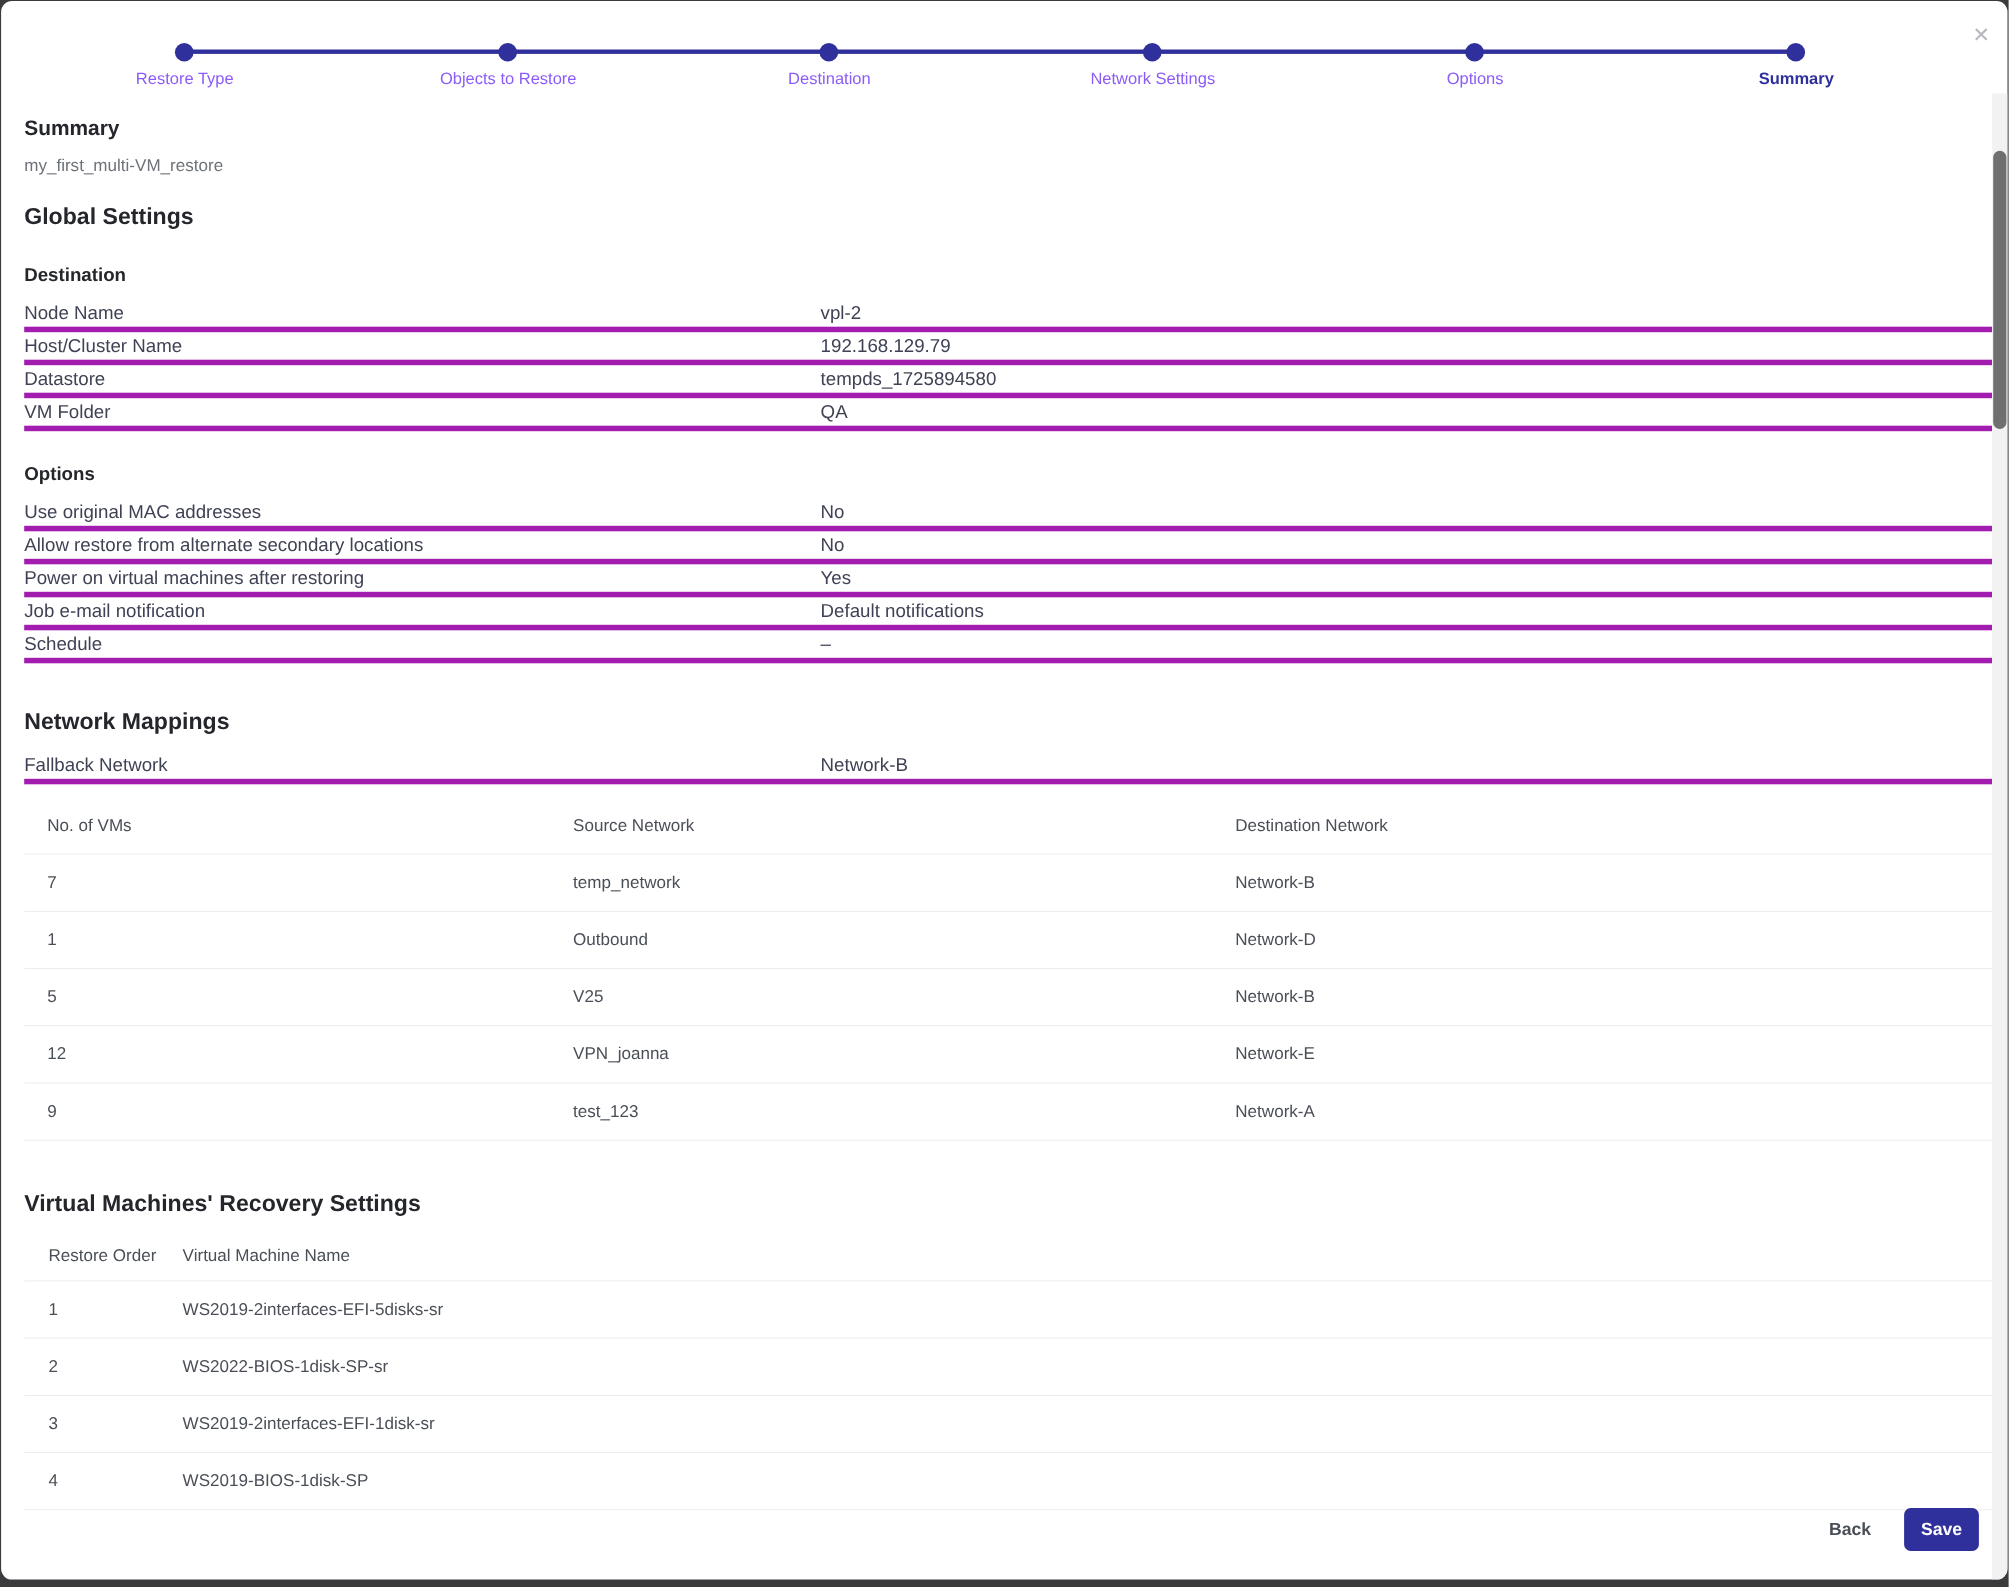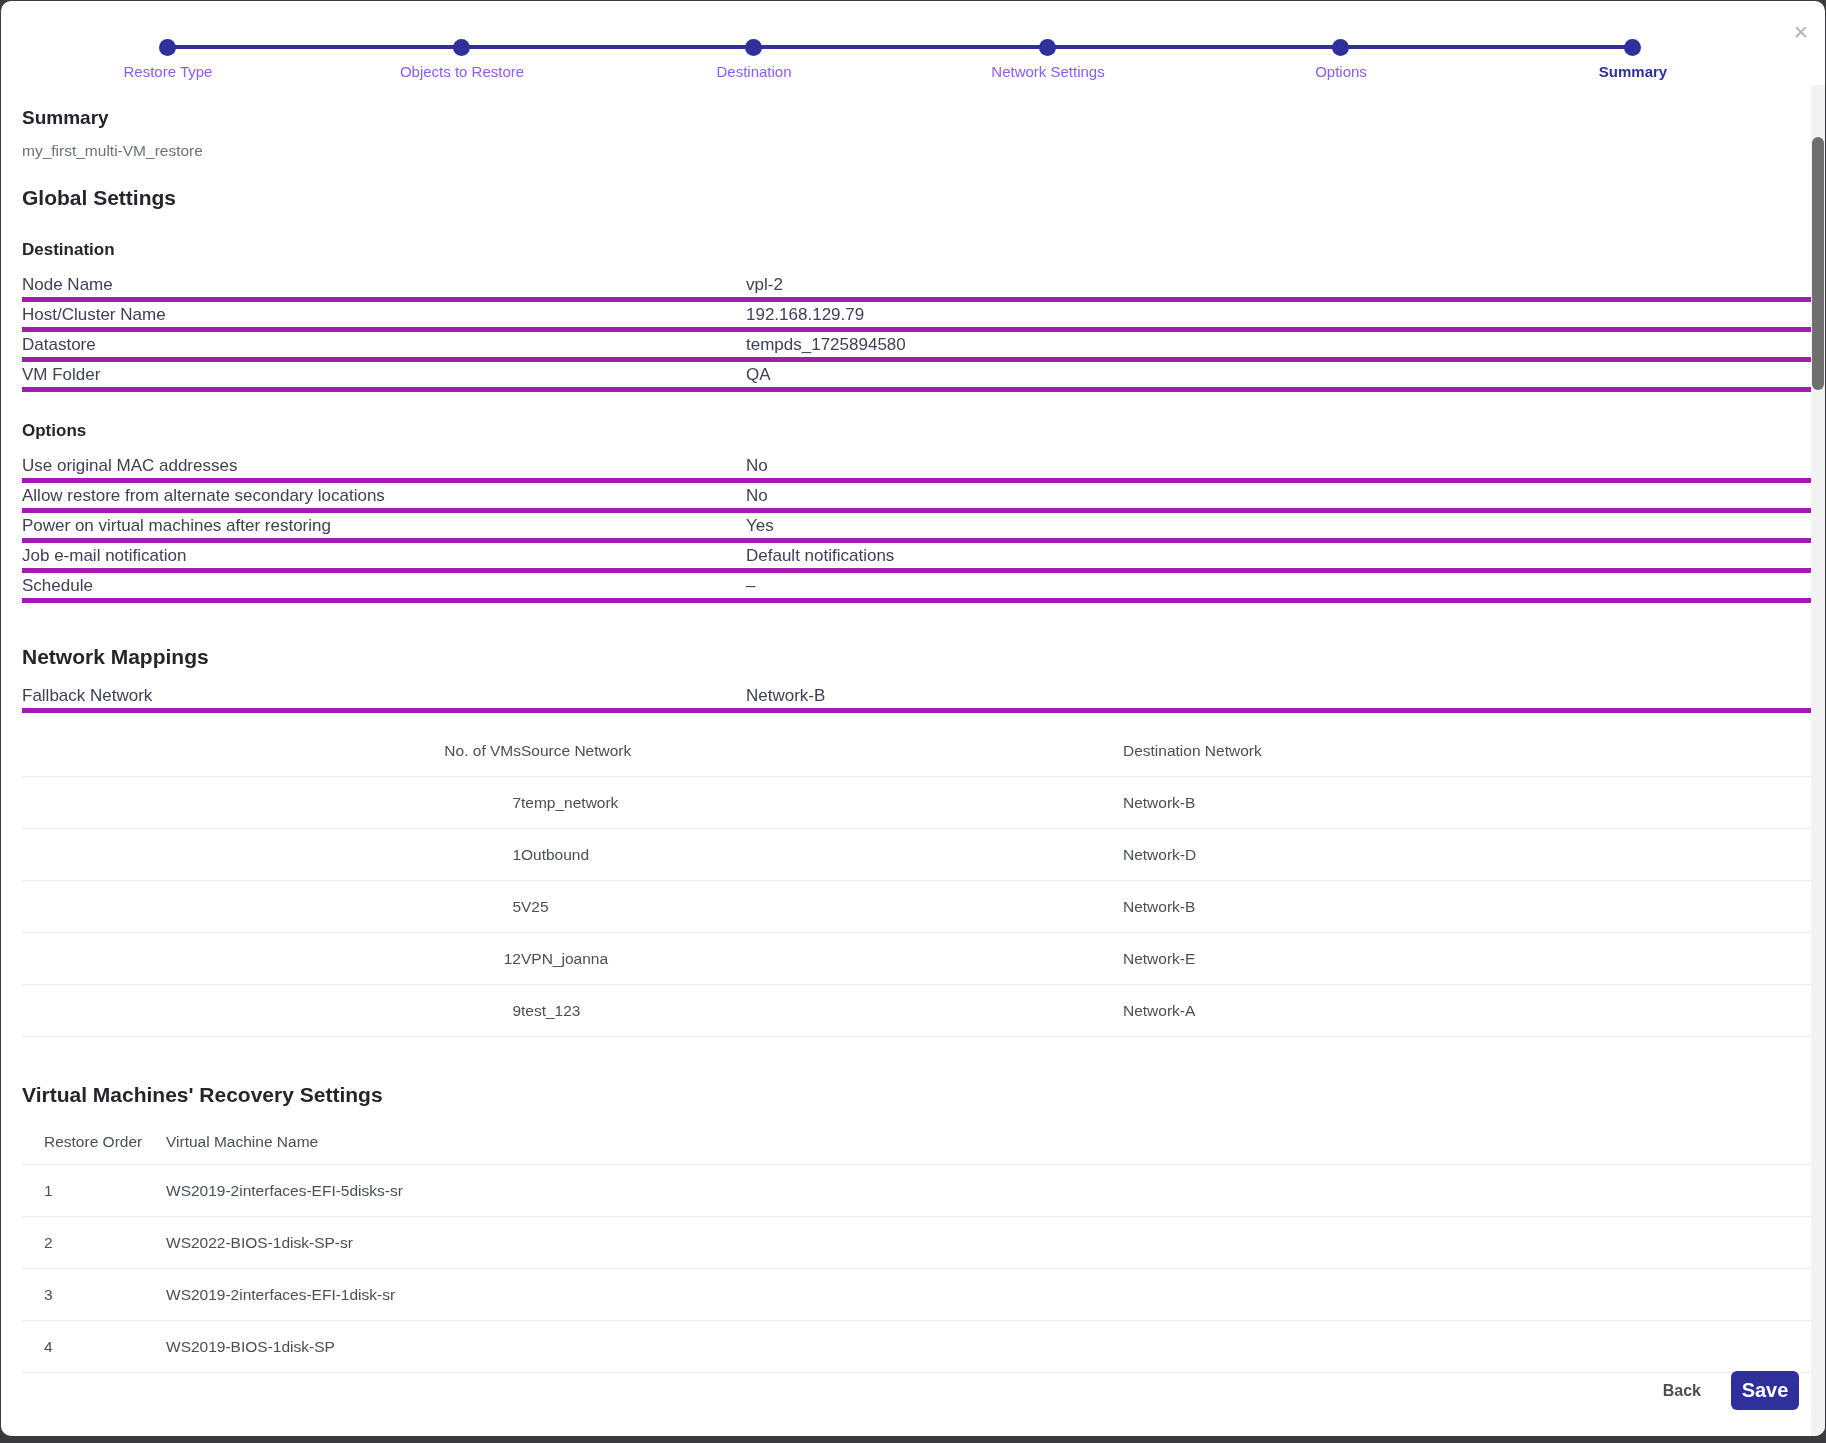--- a/index.html
+++ b/index.html
@@ -71,36 +71,36 @@
   .vm-grid  { display:grid; grid-template-columns:144px 1fr; align-items:center; }
   .t-head {
     height:52px; font-size:15.5px; color:#4a4f57;
     border-bottom:1px solid #ededf0;
   }
   .vm-head { height:46px; }
   .t-row {
     height:52px; font-size:15.5px; color:#4a4f57;
     border-bottom:1px solid #ededf0;
   }
-  .net-grid > :first-child { padding-left:21px;text-align:right; }
+  .net-grid > :first-child { padding-left:21px; }
   .vm-grid  > :first-child { padding-left:22px; }
 
   
   .footer {
     position:absolute; bottom:26px; right:26px;
     display:flex; align-items:center; gap:30px;
   }
   .back-btn {
     font-size:16px; font-weight:600; color:#4a4f57;
     background:none; border:none; cursor:pointer;
     font-family:"Liberation Sans", sans-serif;
   }
   .save-btn {
     background:#30309c; color:#ffffff;
-    font-size:20px; font-weight:700;
+    font-size:16px; font-weight:700;
     border:none; border-radius:6px;
     width:68px; height:39px; cursor:pointer;
     font-family:"Liberation Sans", sans-serif;
   }
 
   
   .scroll-track {
     position:absolute; top:84px; right:0; bottom:0; width:14px;
     background:#f2f2f2;
   }

